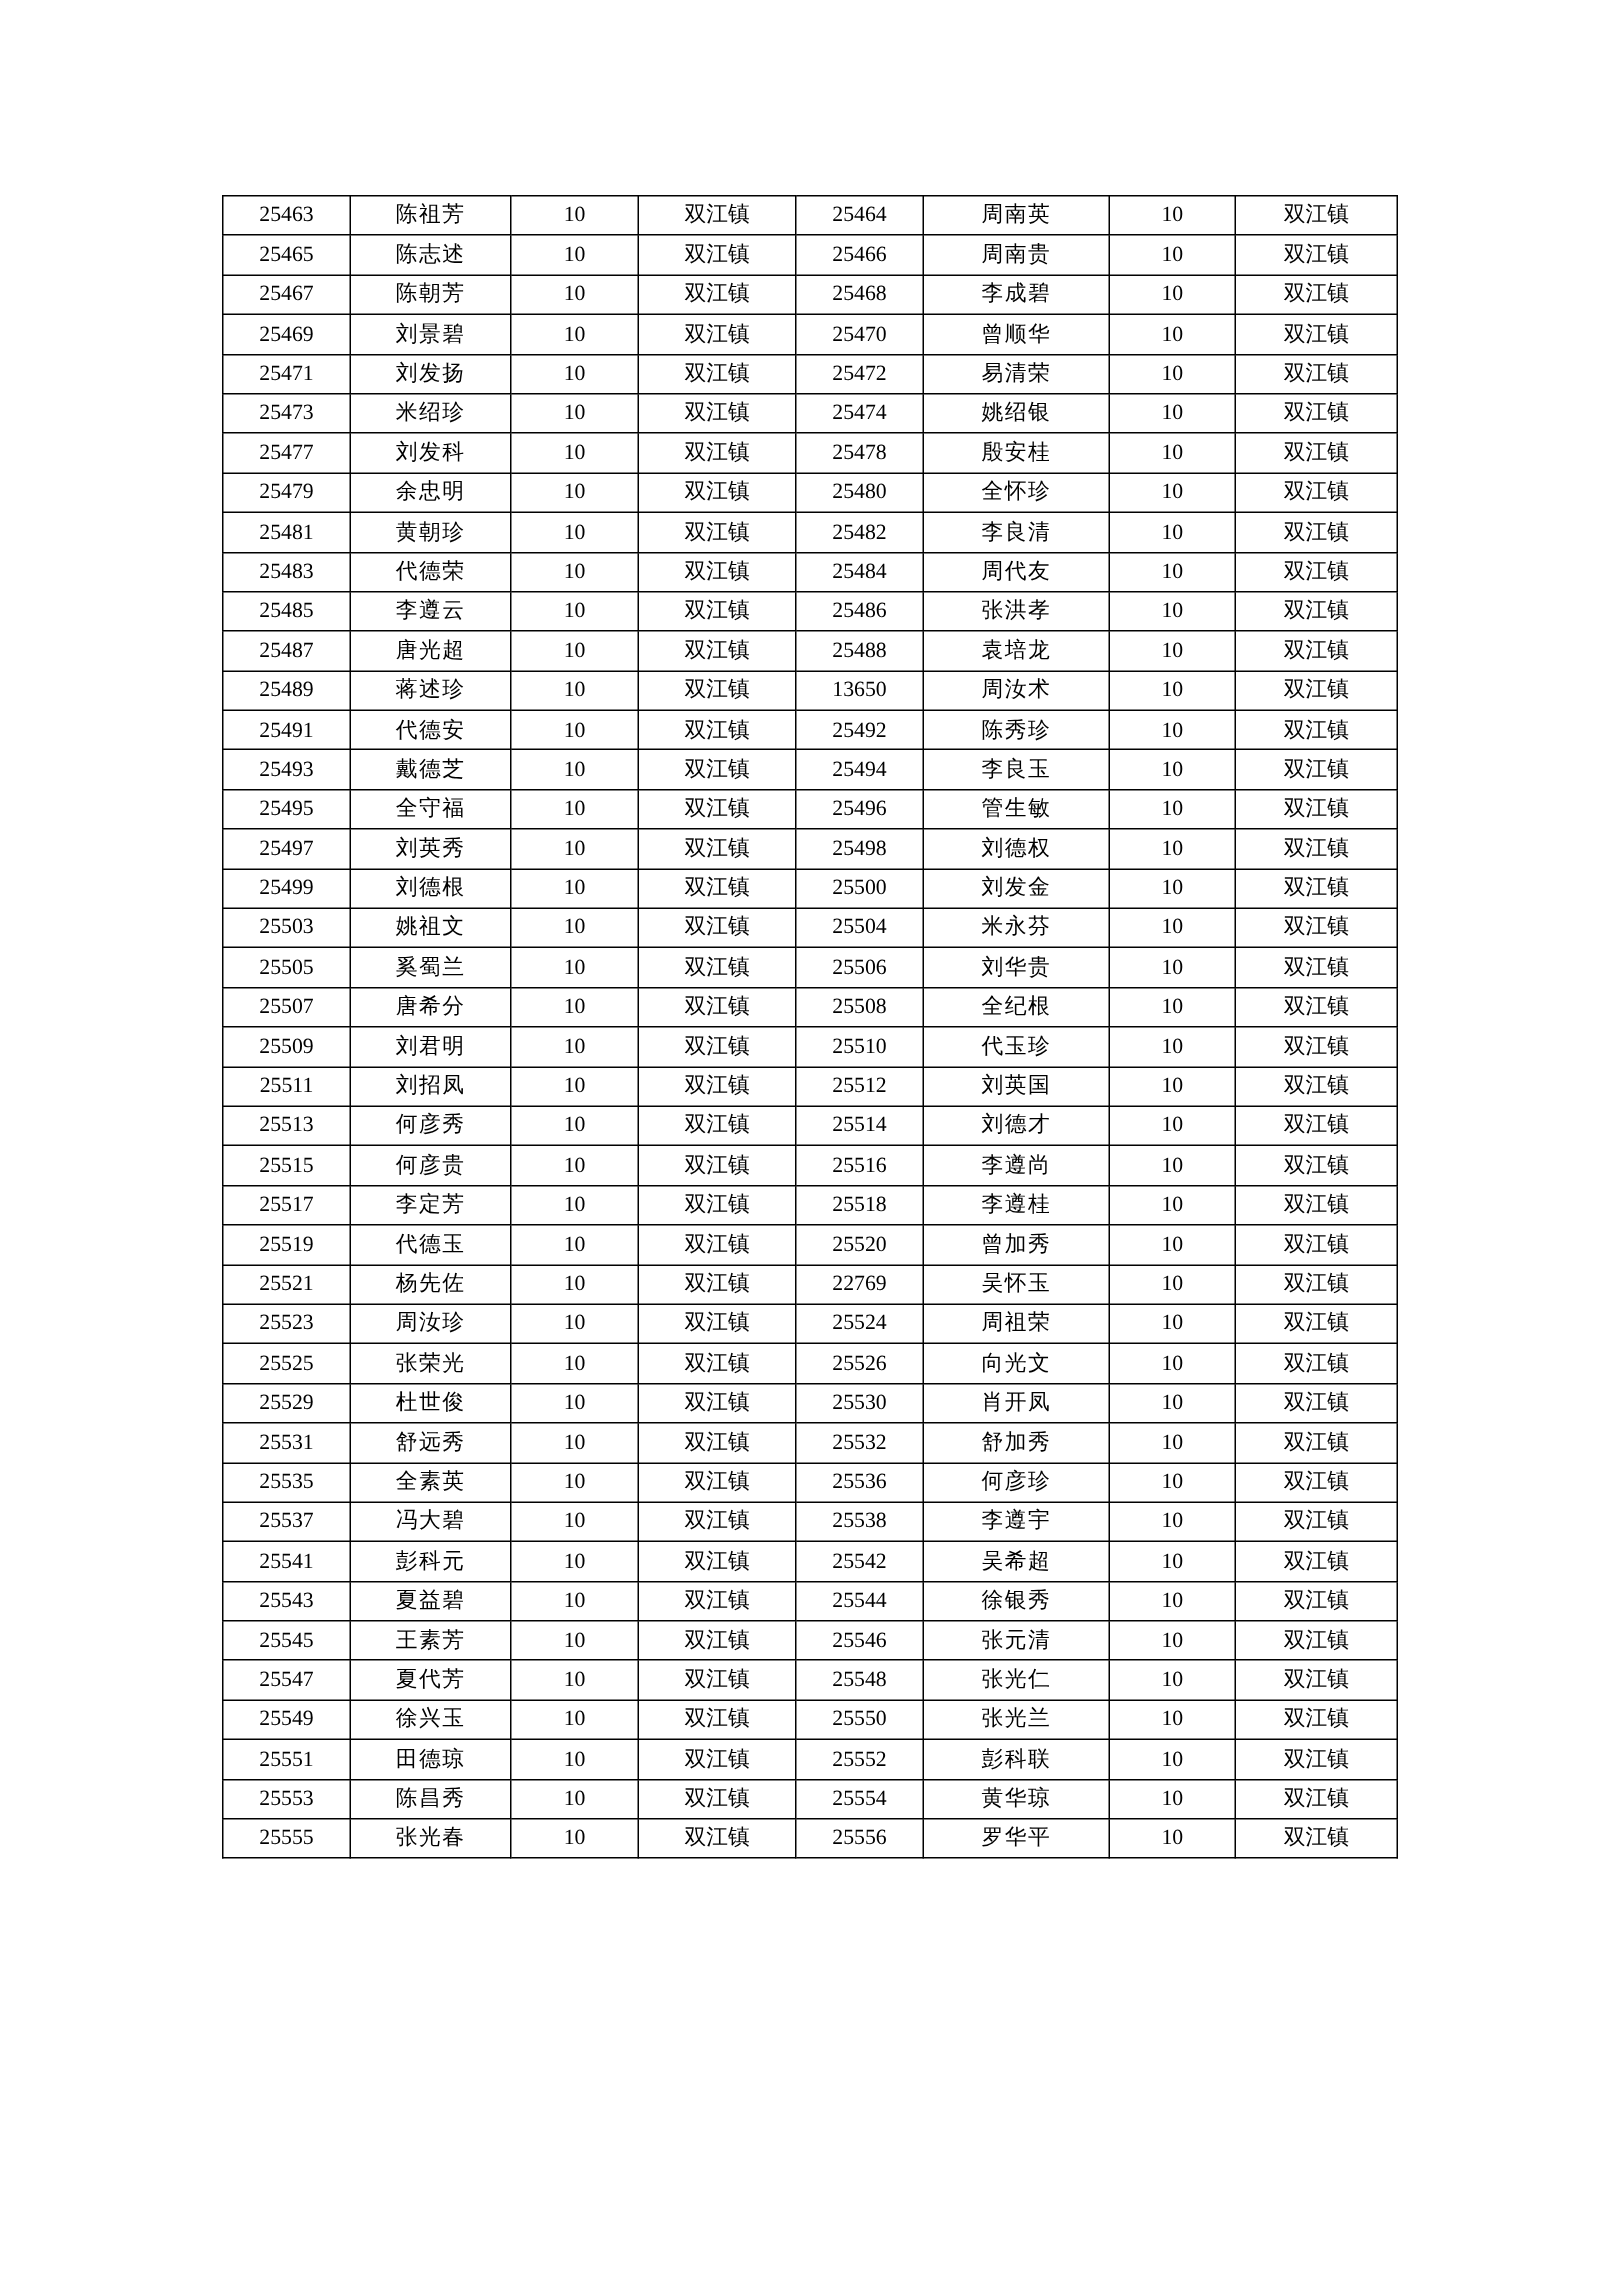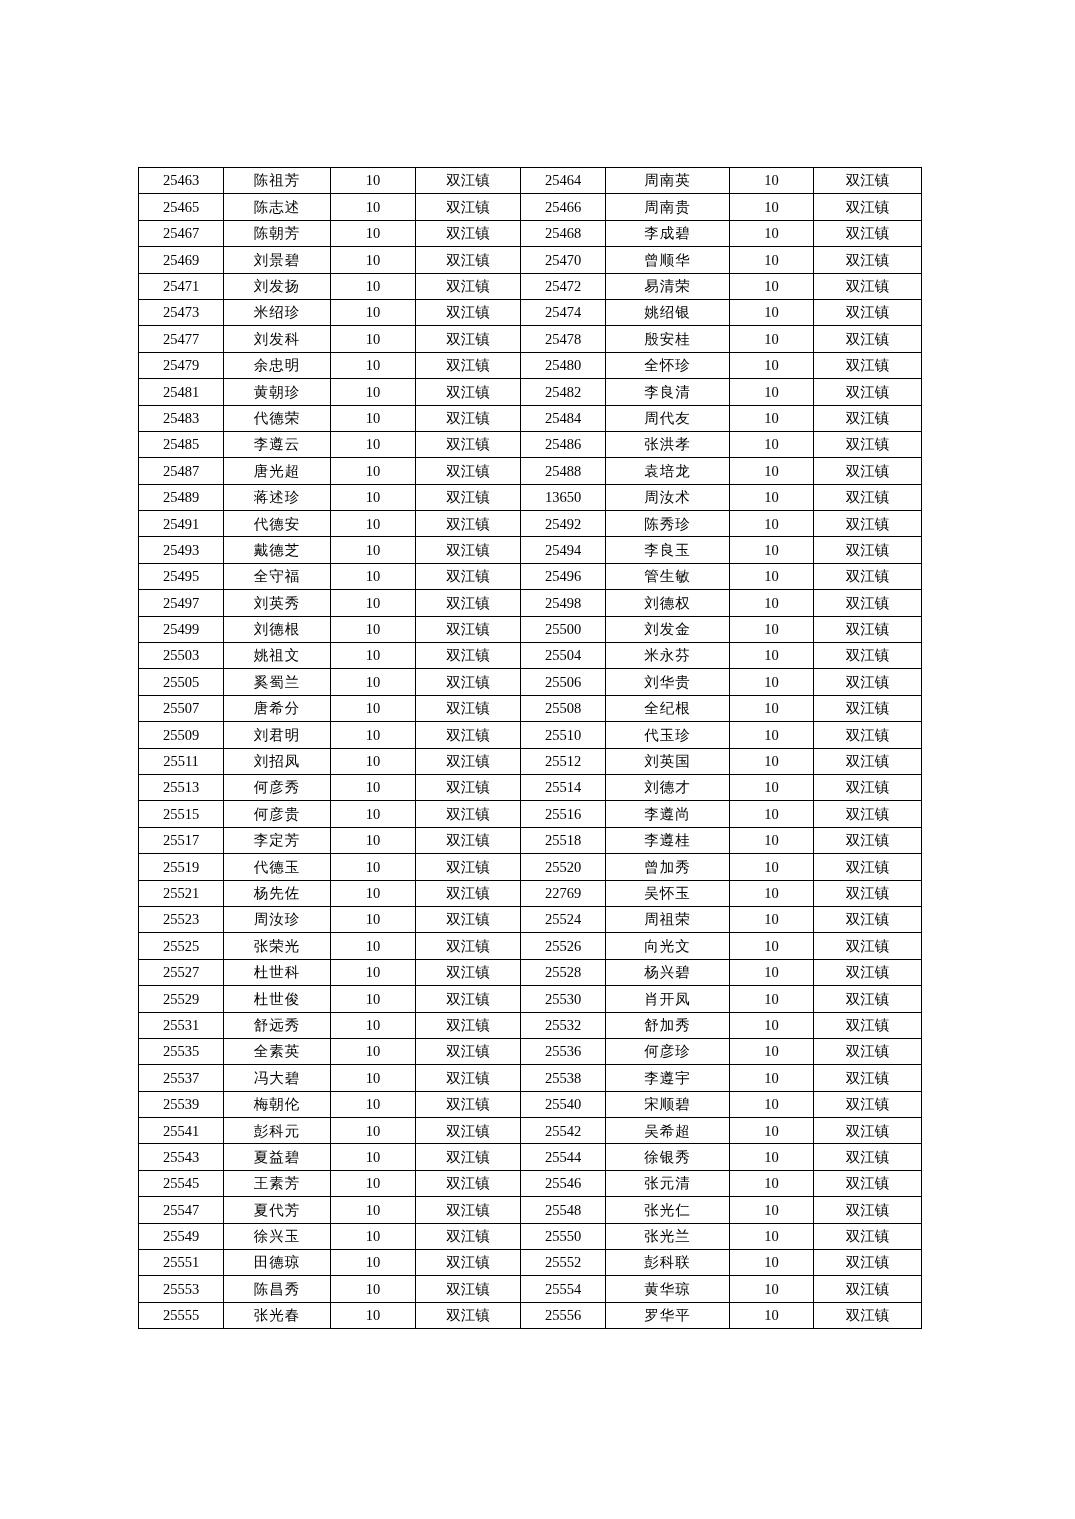--- a/index.html
+++ b/index.html
@@ -15,25 +15,24 @@
   }
   .page {
     position: relative;
     width: 1075px;
     height: 1519px;
     background: #ffffff;
     overflow: hidden;
   }
   table.roster {
     position: absolute;
-    left: 138px;
+    left: 148px;
     top: 130px;
     border-collapse: collapse;
     table-layout: fixed;
-    margin-top: 37px;
   }
   table.roster td {
     border: 1px solid #000000;
     text-align: center;
     vertical-align: middle;
     font-size: 14.5px;
     line-height: 1;
     height: 25.4px;
     padding: 0 2px;
     white-space: nowrap;
@@ -359,30 +358,20 @@
           <td class="id-cell">25525</td>
           <td class="name-cell">张荣光</td>
           <td class="amount-cell">10</td>
           <td class="town-cell">双江镇</td>
           <td class="id-cell">25526</td>
           <td class="name-cell">向光文</td>
           <td class="amount-cell">10</td>
           <td class="town-cell">双江镇</td>
         </tr>
         <tr>
-          <td class="id-cell">25527</td>
-          <td class="name-cell">杜世科</td>
-          <td class="amount-cell">10</td>
-          <td class="town-cell">双江镇</td>
-          <td class="id-cell">25528</td>
-          <td class="name-cell">杨兴碧</td>
-          <td class="amount-cell">10</td>
-          <td class="town-cell">双江镇</td>
-        </tr>
-        <tr>
           <td class="id-cell">25529</td>
           <td class="name-cell">杜世俊</td>
           <td class="amount-cell">10</td>
           <td class="town-cell">双江镇</td>
           <td class="id-cell">25530</td>
           <td class="name-cell">肖开凤</td>
           <td class="amount-cell">10</td>
           <td class="town-cell">双江镇</td>
         </tr>
         <tr>
@@ -405,30 +394,20 @@
           <td class="amount-cell">10</td>
           <td class="town-cell">双江镇</td>
         </tr>
         <tr>
           <td class="id-cell">25537</td>
           <td class="name-cell">冯大碧</td>
           <td class="amount-cell">10</td>
           <td class="town-cell">双江镇</td>
           <td class="id-cell">25538</td>
           <td class="name-cell">李遵宇</td>
-          <td class="amount-cell">10</td>
-          <td class="town-cell">双江镇</td>
-        </tr>
-        <tr>
-          <td class="id-cell">25539</td>
-          <td class="name-cell">梅朝伦</td>
-          <td class="amount-cell">10</td>
-          <td class="town-cell">双江镇</td>
-          <td class="id-cell">25540</td>
-          <td class="name-cell">宋顺碧</td>
           <td class="amount-cell">10</td>
           <td class="town-cell">双江镇</td>
         </tr>
         <tr>
           <td class="id-cell">25541</td>
           <td class="name-cell">彭科元</td>
           <td class="amount-cell">10</td>
           <td class="town-cell">双江镇</td>
           <td class="id-cell">25542</td>
           <td class="name-cell">吴希超</td>

